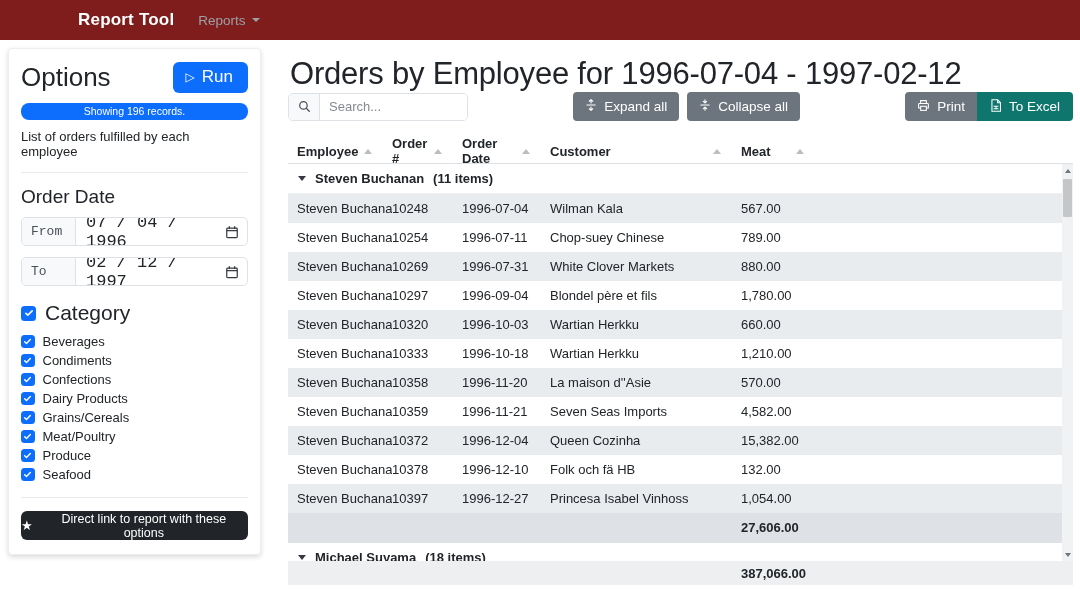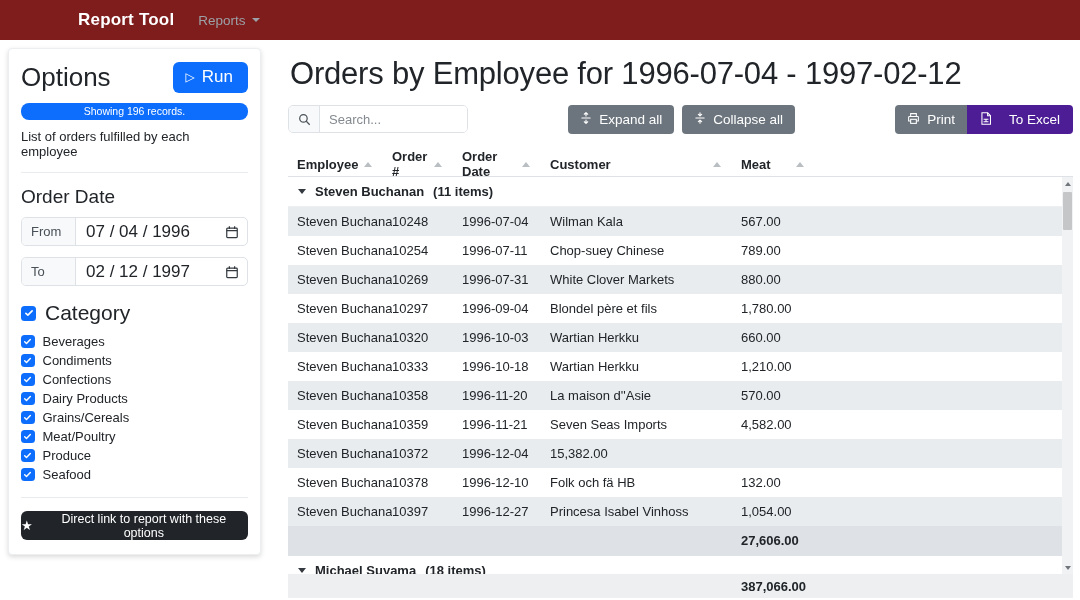--- a/index.html
+++ b/index.html
@@ -22,58 +22,58 @@
   .run-btn { background:#0d6efd; color:#fff; border:none; border-radius:6px; font-size:17px;
     padding:5px 15px 6px 13px; display:flex; align-items:center; gap:7px; cursor:pointer;
     font-family:inherit; }
   .run-play { font-size:12px; line-height:1; }
   .pill { margin-top:10px; background:#0d6efd; color:#fff; font-size:10.5px; text-align:center;
     border-radius:8px; height:17px; line-height:17px; }
   .desc { margin-top:9px; font-size:13px; color:#212529; }
   .hr { border:none; border-top:1px solid #e9ecef; margin:13px 0; }
   .section-h { font-size:19px; font-weight:500; margin-bottom:9px; }
   .igroup { display:flex; align-items:stretch; height:29px; margin-bottom:11px;
-    border:1px solid #dee2e6; border-radius:5px; overflow:hidden; background:#fff; }
+    border:1px solid #dee2e6; border-radius:5px; overflow:hidden; background:#fff;font-family:Liberation Mono, monospace; }
   .iaddon { width:54px; background:#f8f9fa; border-right:1px solid #dee2e6; font-size:13px;
     color:#495057; display:flex; align-items:center; padding-left:9px; }
   .ival { flex:1; display:flex; align-items:center; padding-left:10px; font-size:17px; color:#212529; }
   .ical { display:flex; align-items:center; padding-right:8px; color:#343a40; cursor:pointer; }
   .cat-head { display:flex; align-items:center; gap:9px; margin:15px 0 7px 0; }
   .cat-title { font-size:21px; font-weight:500; }
   .checkbox { width:15px; height:15px; background:#0d6efd; border-radius:3.5px; flex:none;
     display:flex; align-items:center; justify-content:center; cursor:pointer; }
   .checkbox svg { display:block; }
   .cat-item { display:flex; align-items:center; gap:8px; font-size:13px; color:#212529;
     padding:2px 0; cursor:pointer; }
   .cat-item .checkbox { width:13.5px; height:13.5px; }
   .direct-btn { width:100%; background:#212529; color:#fff; border:none; border-radius:6px;
     height:29px; font-size:12.5px; display:flex; align-items:center; justify-content:center;
     gap:7px; cursor:pointer; font-family:inherit; }
   .star { font-size:13px; line-height:1; }
 
   
   main { flex:1; padding:0 7px 0 18px; min-width:0; }
   .page-title { font-size:31px; font-weight:500; margin:16px 0 0 2px; letter-spacing:-.2px; white-space:nowrap; }
-  .toolbar { display:flex; margin-top:13px; }
+  .toolbar { display:flex; align-items:center; }
   .search-group { display:flex; height:28px; width:180px; border:1px solid #dee2e6;
     border-radius:5px; overflow:hidden; }
   .search-addon { width:31px; background:#f8f9fa; border-right:1px solid #dee2e6;
     display:flex; align-items:center; justify-content:center; color:#495057; }
   .search-input { flex:1; border:none; outline:none; font-size:13px; padding:0 9px;
     font-family:inherit; color:#212529; min-width:0; }
   .search-input::placeholder { color:#848a90; }
   .toolbar-mid { flex:1; display:flex; justify-content:center; gap:8px; }
   .btn-sec { background:#6c757d; color:#fff; border:none; border-radius:4px; height:29px;
     font-size:13.5px; padding:0 12px; display:flex; align-items:center; gap:7px; cursor:pointer;
     font-family:inherit; }
   .btn-group { display:flex; }
   .btn-group .btn-sec { border-radius:0; }
   .btn-group .btn-sec:first-child { border-radius:4px 0 0 4px; }
-  .btn-excel { background:#4c1d95; color:#fff; border:none; border-radius:0 4px 4px 0; height:29px;
-    font-size:13.5px; padding:0 13px; display:flex; align-items:center; gap:17px; cursor:pointer;
+  .btn-excel { background:#0f766e; color:#fff; border:none; border-radius:0 4px 4px 0; height:29px;
+    font-size:13.5px; padding:0 13px; display:flex; align-items:center; gap:7px; cursor:pointer;
     font-family:inherit; }
 
   
   .grid-row { display:grid; grid-template-columns:95px 70px 88px 191px 69px 1fr; padding-left:9px; }
   .thead { margin-top:15px; height:28px; align-items:center; border-bottom:1px solid #dee2e6; }
   .th { font-size:13px; font-weight:bold; display:flex; align-items:center; }
   .sort-arrow { width:0; height:0; border-left:4px solid transparent; border-right:4px solid transparent;
     border-bottom:5px solid #b9bec3; margin-left:auto; margin-right:20px; cursor:pointer; }
   .th.value .sort-arrow { margin-right:6px; }
   .tbody-wrap { position:relative; height:397px; overflow:hidden; }
@@ -383,20 +383,21 @@
     <div class="cell">10359</div>
     <div class="cell">1996-11-21</div>
     <div class="cell">Seven Seas Imports</div>
     <div class="cell value">4,582.00</div>
     <div></div>
   </div>
           <div class="grid-row data-row stripe">
     <div class="cell">Steven Buchanan</div>
     <div class="cell">10372</div>
     <div class="cell">1996-12-04</div>
+    <div class="cell">Queen Cozinha</div>
     <div class="cell value">15,382.00</div>
     <div></div>
   </div>
           <div class="grid-row data-row">
     <div class="cell">Steven Buchanan</div>
     <div class="cell">10378</div>
     <div class="cell">1996-12-10</div>
     <div class="cell">Folk och fä HB</div>
     <div class="cell value">132.00</div>
     <div></div>

